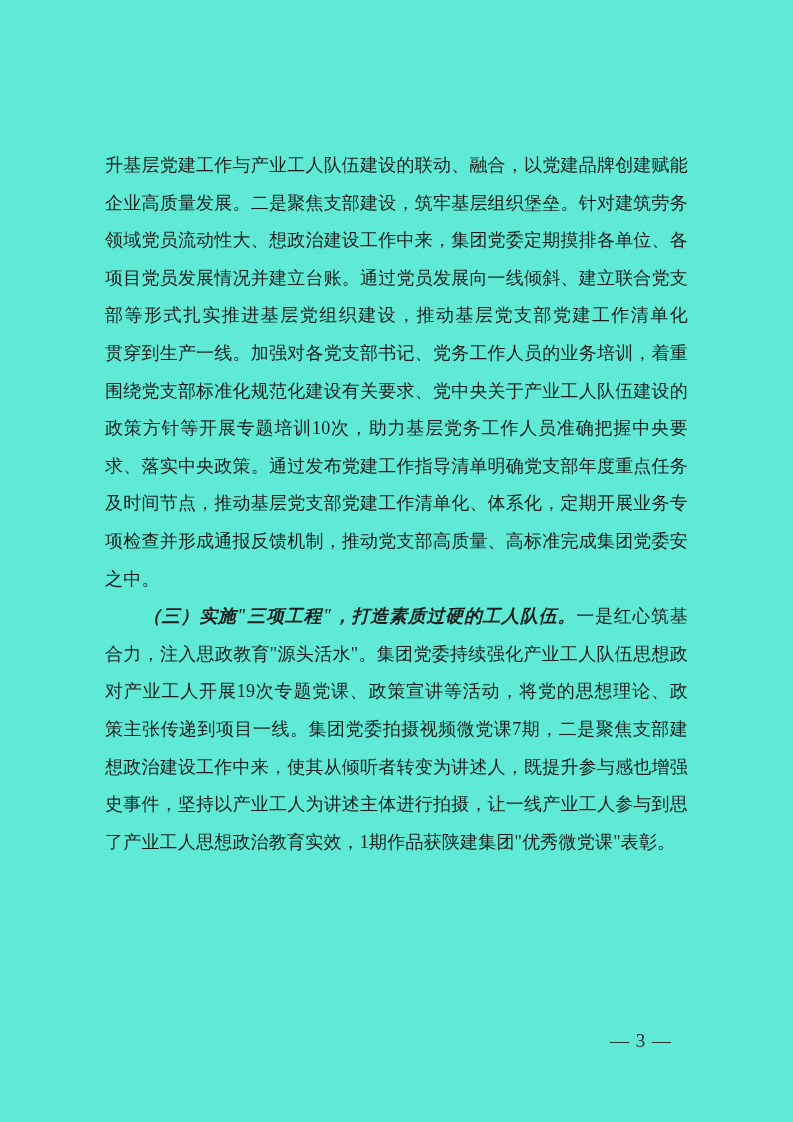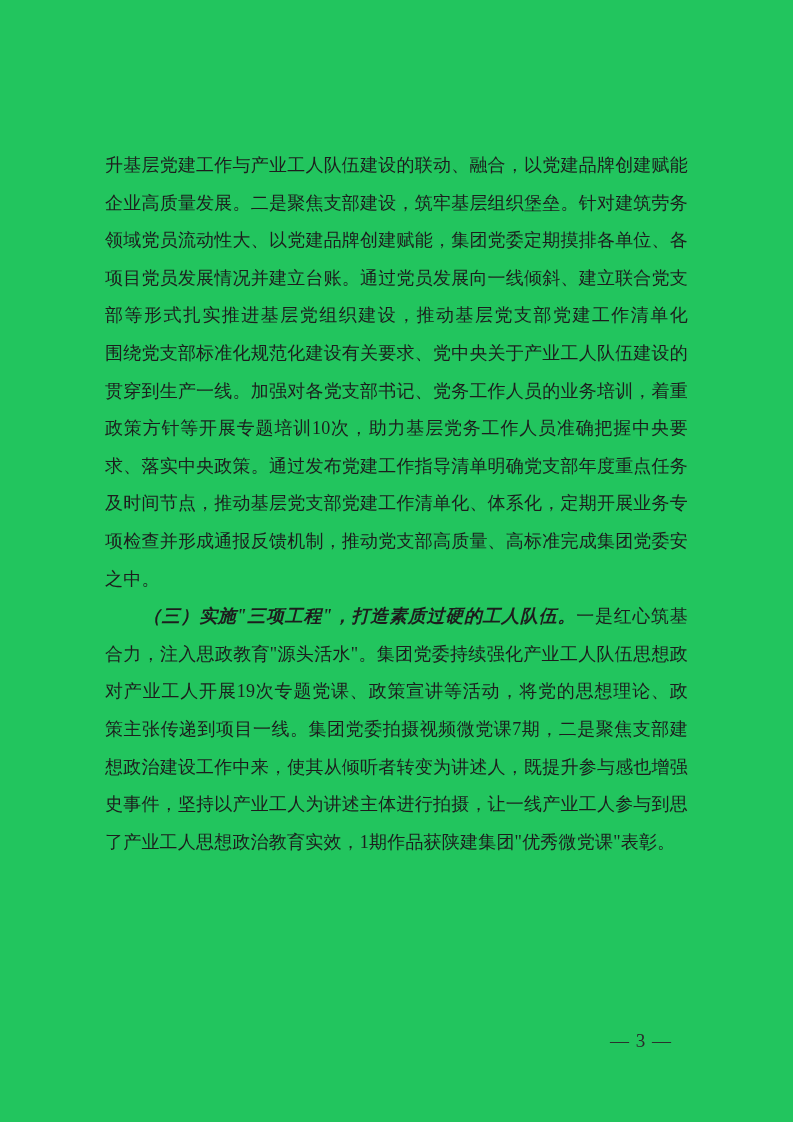--- a/index.html
+++ b/index.html
@@ -4,21 +4,21 @@
 <style>
   html, body {
     margin: 0;
     padding: 0;
     background: #ffffff;
   }
   .page {
     position: relative;
     width: 793px;
     height: 1122px;
-    background: #22c55e;
+    background: #5eead4;
     overflow: hidden;
     font-family: "Liberation Serif", "DejaVu Serif", serif;
     color: #1d1d1d;
   }
   .body-text {
     position: absolute;
     left: 105px;
     top: 147px;
     width: 583px;
   }
@@ -53,25 +53,25 @@
     white-space: pre;
   }
 </style>
 </head>
 <body>
 
 <div class="page">
   <div class="body-text">
       <div class="line"><span class="normal">升基层党建工作与产业工人队伍建设的联动、融合，以党建品牌创建赋能</span></div>
       <div class="line"><span class="normal">企业高质量发展。二是聚焦支部建设，筑牢基层组织堡垒。针对建筑劳务</span></div>
-      <div class="line"><span class="normal">领域党员流动性大、以党建品牌创建赋能，集团党委定期摸排各单位、各</span></div>
+      <div class="line"><span class="normal">领域党员流动性大、想政治建设工作中来，集团党委定期摸排各单位、各</span></div>
       <div class="line"><span class="normal">项目党员发展情况并建立台账。通过党员发展向一线倾斜、建立联合党支</span></div>
       <div class="line"><span class="normal">部等形式扎实推进基层党组织建设，推动基层党支部党建工作清单化</span></div>
+      <div class="line"><span class="normal">贯穿到生产一线。加强对各党支部书记、党务工作人员的业务培训，着重</span></div>
       <div class="line"><span class="normal">围绕党支部标准化规范化建设有关要求、党中央关于产业工人队伍建设的</span></div>
-      <div class="line"><span class="normal">贯穿到生产一线。加强对各党支部书记、党务工作人员的业务培训，着重</span></div>
       <div class="line"><span class="normal">政策方针等开展专题培训10次，助力基层党务工作人员准确把握中央要</span></div>
       <div class="line"><span class="normal">求、落实中央政策。通过发布党建工作指导清单明确党支部年度重点任务</span></div>
       <div class="line"><span class="normal">及时间节点，推动基层党支部党建工作清单化、体系化，定期开展业务专</span></div>
       <div class="line"><span class="normal">项检查并形成通报反馈机制，推动党支部高质量、高标准完成集团党委安</span></div>
       <div class="line no-just"><span class="normal">之中。</span></div>
       <div class="line indent"><span class="emph">（三）实施"三项工程"，打造素质过硬的工人队伍。</span><span class="normal">一是红心筑基凝</span></div>
       <div class="line"><span class="normal">合力，注入思政教育"源头活水"。集团党委持续强化产业工人队伍思想政</span></div>
       <div class="line"><span class="normal">对产业工人开展19次专题党课、政策宣讲等活动，将党的思想理论、政</span></div>
       <div class="line"><span class="normal">策主张传递到项目一线。集团党委拍摄视频微党课7期，二是聚焦支部建设</span></div>
       <div class="line"><span class="normal">想政治建设工作中来，使其从倾听者转变为讲述人，既提升参与感也增强</span></div>

